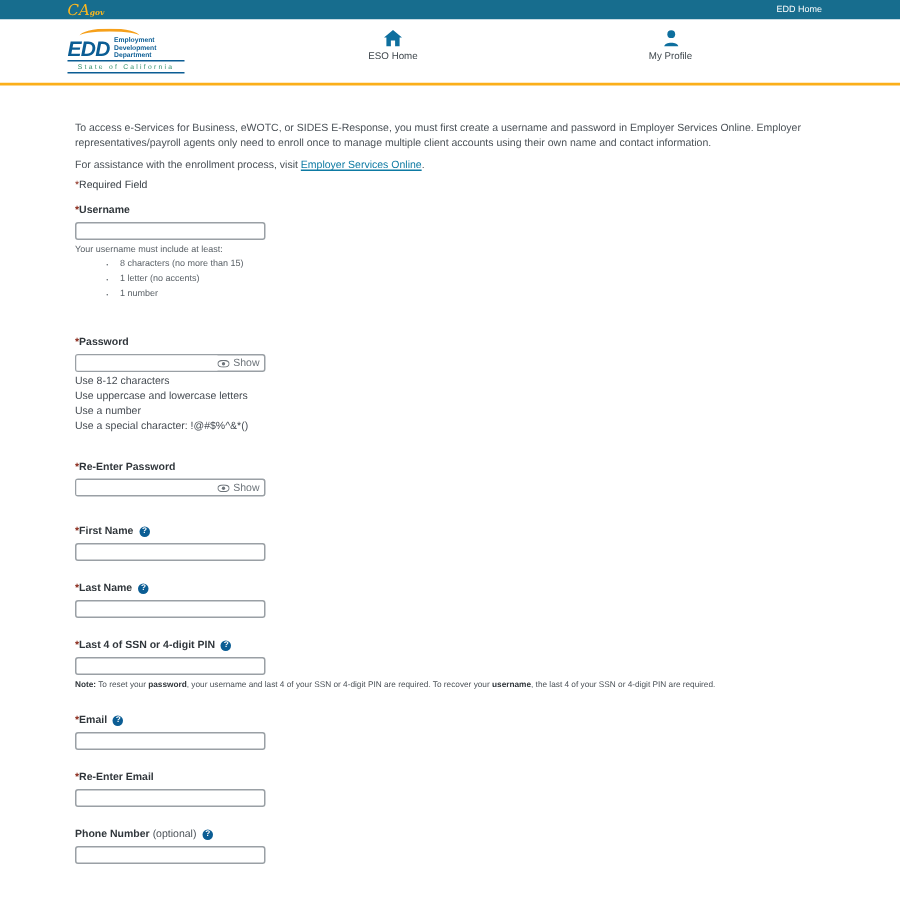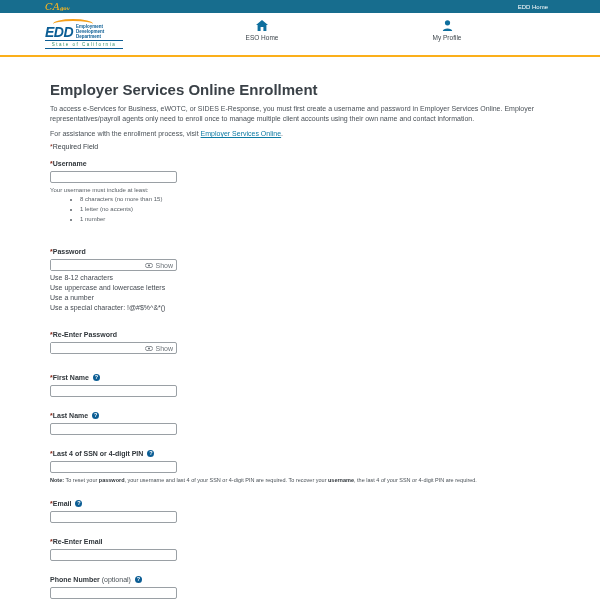--- a/index.html
+++ b/index.html
@@ -116,21 +116,20 @@
       <path d="M0.8 11 C0.8 7.6 10.2 7.6 10.2 11 Z" fill="#0e6f9e"></path>
     </svg>
     <div class="nav-label">My Profile</div>
   </div>
 </div>
 
 <div class="gold-rule"></div>
 
 <div class="main">
 
-  <h1>Employer Services Online Enrollment</h1>
 
   <p class="intro">To access e-Services for Business, eWOTC, or SIDES E-Response, you must first create a username and password in Employer Services Online. Employer representatives/payroll agents only need to enroll once to manage multiple client accounts using their own name and contact information.</p>
 
   <p class="assist"><span>For assistance with the enrollment process, visit </span><a>Employer Services Online</a><span>.</span></p>
 
   <p class="required-note"><span class="req">*</span><span>Required Field</span></p>
 
   <div class="form-group gap-lg">
     <label class="field-label"><span class="req">*</span><span>Username</span></label>
     <input class="text-input" type="text" value="" style="">

